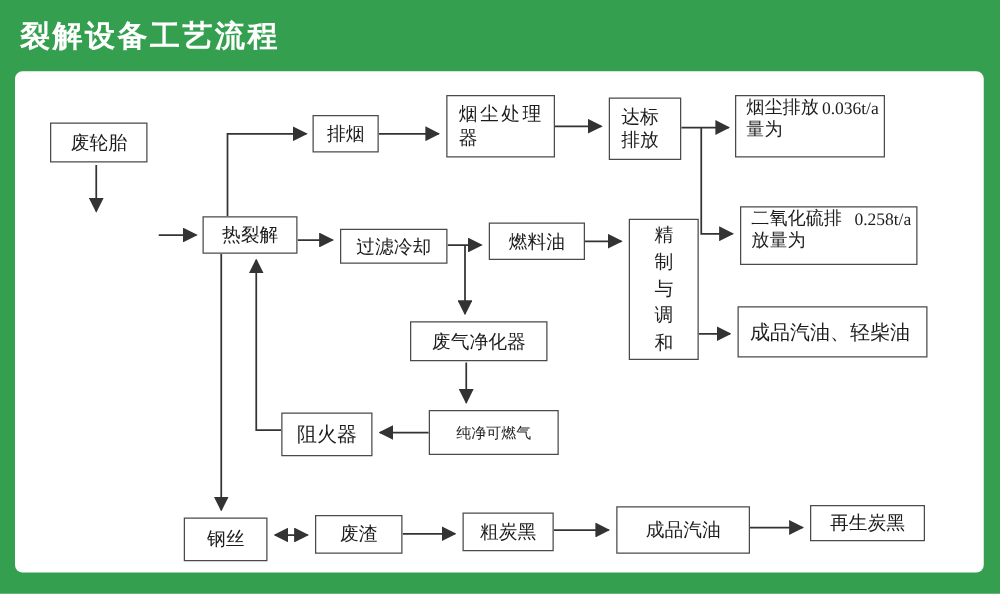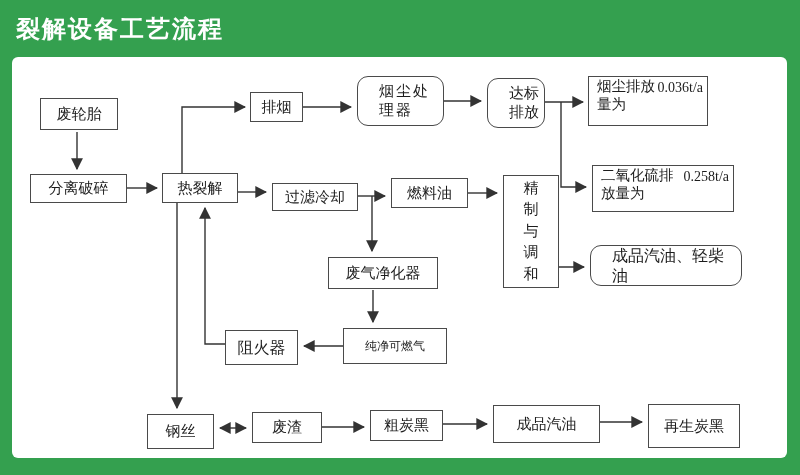--- a/index.html
+++ b/index.html
@@ -27,21 +27,21 @@
     position: absolute; left: 0; top: 0;
     width: 800px; height: 475px;
     pointer-events: none;
   }
   .node {
     position: absolute; box-sizing: border-box;
     background: #ffffff; border: 1.5px solid #4a4a4a;
     display: flex; align-items: center; justify-content: center;
     font-size: 15px; color: #1c1c1c; line-height: 1.25;
   }
-  .node.pad-left { justify-content: flex-start; text-align: left; padding-left: 21px; padding-right: 4px; border-radius: 11px; }
+  .node.pad-left { justify-content: flex-start; text-align: left; padding-left: 9px; padding-right: 4px; }
   .node.wrap span { letter-spacing: 2px; }
   .node.emission {
     flex-direction: row; align-items: flex-start; justify-content: center;
     padding-left: 8px; padding-right: 4px;
   }
   .emission .em-label { font-size: 14.5px; }
   .emission .em-value { font-size: 14px; font-family: "Liberation Serif", serif; margin-top: 2px; }
   .node.vertical span {
     display: block; width: 17px;
     word-break: break-all; text-align: center; line-height: 21.5px;
@@ -79,23 +79,20 @@
       <path d="M177,203 L177,408" marker-end="url(#ar)"></path>
       <path d="M220,428 L246,428" marker-start="url(#ar)" marker-end="url(#ar)"></path>
       <path d="M322,427 L364,427" marker-end="url(#ar)"></path>
       <path d="M443,424 L487,424" marker-end="url(#ar)"></path>
       <path d="M600,422 L642,422" marker-end="url(#ar)"></path>
     </g>
   </svg>
 
   <div class="node" style="left:40px;top:98px;width:78px;height:32px">
     <span>废轮胎</span>
-  </div>
-  <div class="node" style="left:30px;top:174px;width:97px;height:29px">
-    <span>分离破碎</span>
   </div>
   <div class="node" style="left:162px;top:173px;width:76px;height:30px">
     <span>热裂解</span>
   </div>
   <div class="node" style="left:250px;top:92px;width:53px;height:30px">
     <span>排烟</span>
   </div>
   <div class="node pad-left wrap" style="left:357px;top:76px;width:87px;height:50px">
     <span>烟尘处理器</span>
   </div>
@@ -136,16 +133,16 @@
   </div>
   <div class="node" style="left:252px;top:412px;width:70px;height:31px">
     <span>废渣</span>
   </div>
   <div class="node" style="left:370px;top:410px;width:73px;height:31px">
     <span>粗炭黑</span>
   </div>
   <div class="node" style="left:493px;top:405px;width:107px;height:38px">
     <span>成品汽油</span>
   </div>
-  <div class="node" style="left:648px;top:404px;width:92px;height:44px">
+  <div class="node" style="left:648px;top:404px;width:92px;height:29px">
     <span>再生炭黑</span>
   </div>
 </div>
 
 </body></html>

